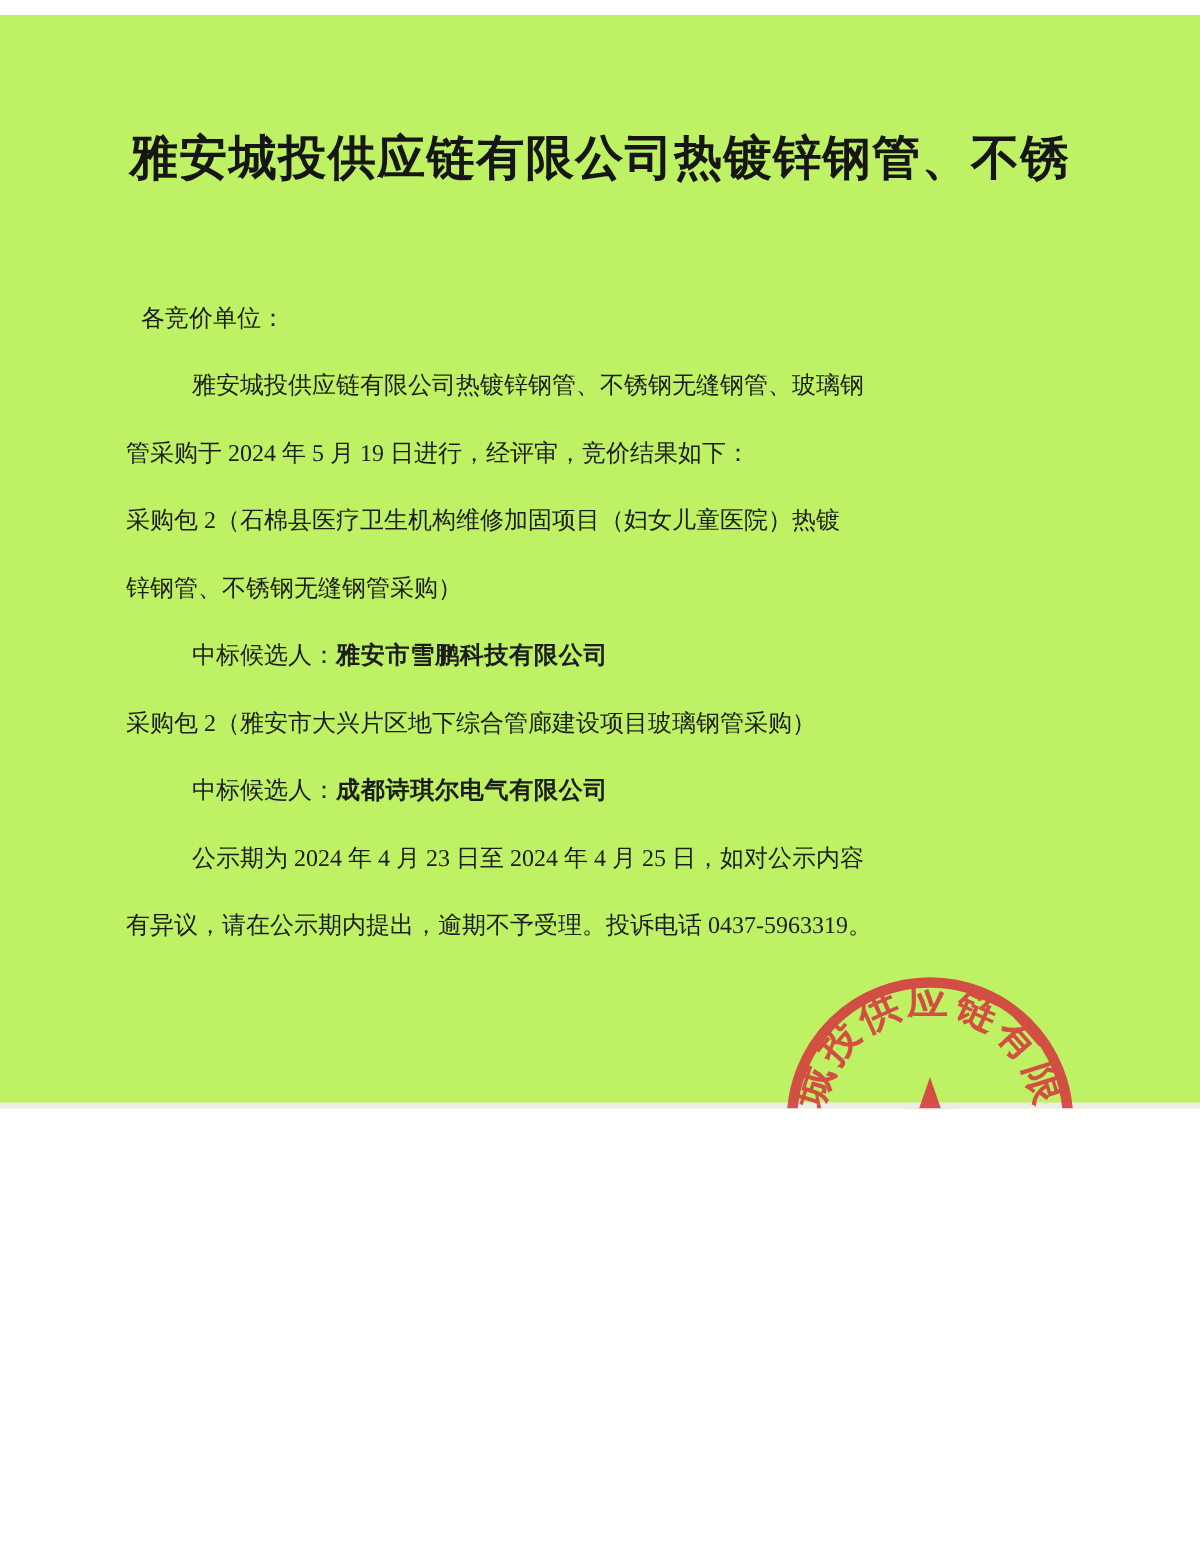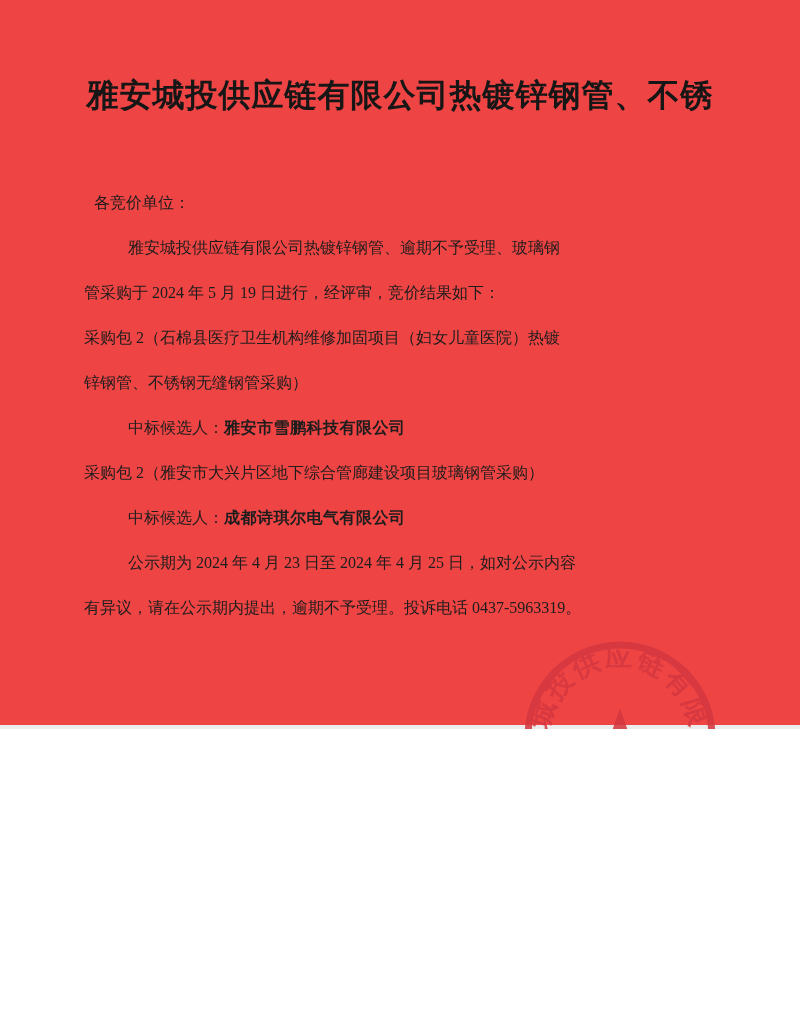--- a/index.html
+++ b/index.html
@@ -1,24 +1,25 @@
 <!DOCTYPE html>
 <html><head>
 <meta charset="utf-8">
 <style>
   * { margin: 0; padding: 0; box-sizing: border-box; }
   html, body { background: #ffffff; }
   .page {
     position: relative;
     width: 800px;
     height: 729px;
-    background: #ef4444;
+    background: #bef264;
     overflow: hidden;
     font-family: "Liberation Serif", "DejaVu Serif", serif;
     color: #1e1e1e;
+    margin-top: 10px;
   }
   .title {
     position: absolute;
     top: 74px;
     left: 0;
     right: 0;
     text-align: center;
     font-size: 32px;
     font-weight: 700;
     line-height: 42px;
@@ -98,21 +99,21 @@
 <body>
 
 <div class="page">
 
   <h1 class="title">
     <div>雅安城投供应链有限公司热镀锌钢管、不锈</div>
   </h1>
 
   <div class="doc-body">
     <div class="line s-indent">各竞价单位：</div>
-    <div class="line indent">雅安城投供应链有限公司热镀锌钢管、逾期不予受理、玻璃钢</div>
+    <div class="line indent">雅安城投供应链有限公司热镀锌钢管、不锈钢无缝钢管、玻璃钢</div>
     <div class="line">管采购于 2024 年 5 月 19 日进行，经评审，竞价结果如下：</div>
     <div class="line">采购包 2（石棉县医疗卫生机构维修加固项目（妇女儿童医院）热镀</div>
     <div class="line">锌钢管、不锈钢无缝钢管采购）</div>
     <div class="line indent"><span>中标候选人：</span><span class="company-bold">雅安市雪鹏科技有限公司</span></div>
     <div class="line">采购包 2（雅安市大兴片区地下综合管廊建设项目玻璃钢管采购）</div>
     <div class="line indent"><span>中标候选人：</span><span class="company-bold">成都诗琪尔电气有限公司</span></div>
     <div class="line indent">公示期为 2024 年 4 月 23 日至 2024 年 4 月 25 日，如对公示内容</div>
     <div class="line">有异议，请在公示期内提出，逾期不予受理。投诉电话 0437-5963319。</div>
   </div>
 

